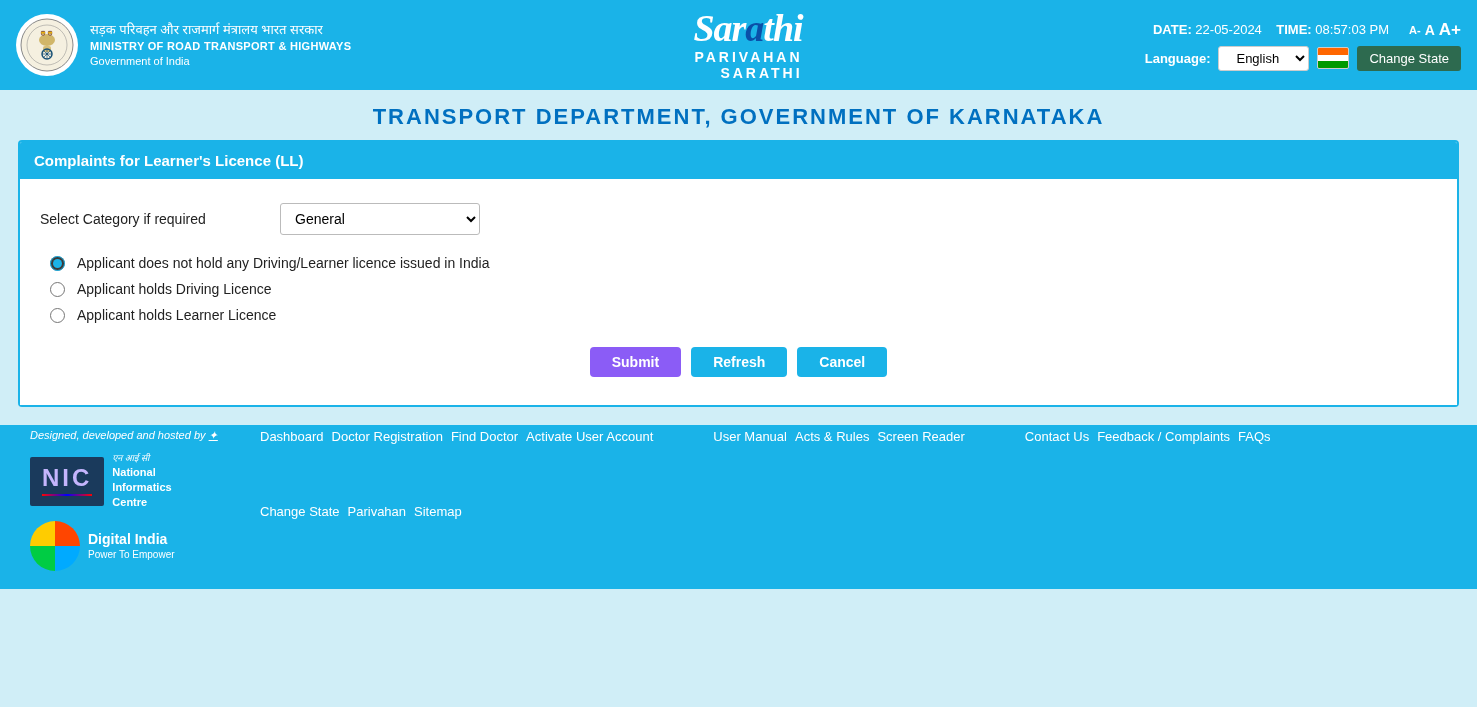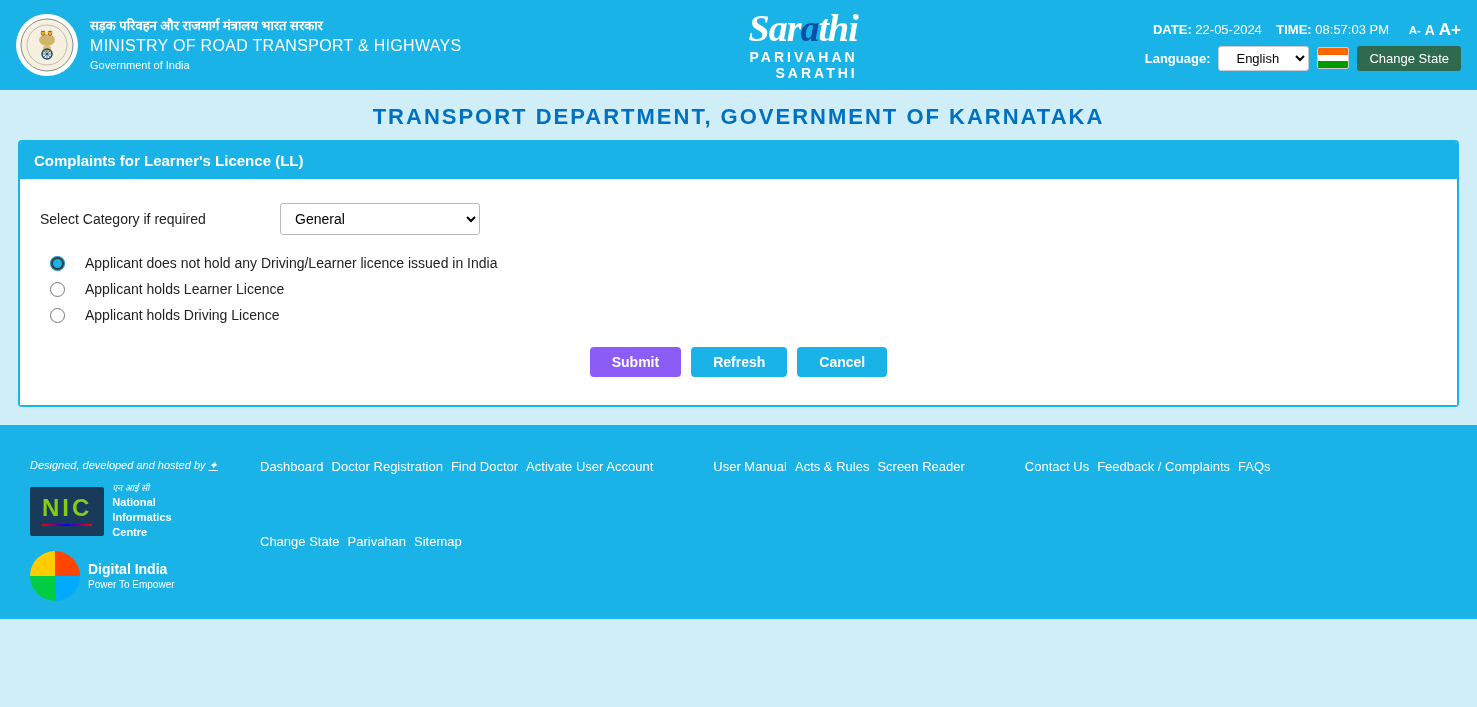--- a/index.html
+++ b/index.html
@@ -37,25 +37,25 @@
     .emblem svg {
       width: 54px;
       height: 54px;
     }
     .ministry-text {
       color: #fff;
       line-height: 1.4;
     }
     .ministry-text .hindi {
       font-size: 13px;
-      font-weight: bold;
+      font-weight: normal;
     }
     .ministry-text .english {
-      font-size: 16px;
-      font-weight: normal;
+      font-size: 11px;
+      font-weight: bold;
       text-transform: uppercase;
       letter-spacing: 0.3px;
     }
     .ministry-text .gov {
       font-size: 11px;
     }
     .header-center {
       display: flex;
       flex-direction: column;
       align-items: center;
@@ -177,21 +177,21 @@
     .radio-group {
       display: flex;
       flex-direction: column;
       gap: 10px;
       margin-bottom: 24px;
       padding-left: 10px;
     }
     .radio-row {
       display: flex;
       align-items: center;
-      gap: 20px;
+      gap: 12px;
     }
     .radio-row input[type="radio"] {
       accent-color: #1ab3e8;
       width: 15px;
       height: 15px;
       cursor: pointer;
     }
     .radio-row label {
       font-size: 14px;
       color: #222;
@@ -220,21 +220,21 @@
       color: #fff;
     }
     .btn-cancel {
       background-color: #1ab3e8;
       color: #fff;
     }
 
     
     .footer {
       background-color: #1ab3e8;
-      padding: 34px 30px 18px 30px;
+      padding: 4px 30px 18px 30px;
       display: flex;
       gap: 30px;
       align-items: flex-start;
       flex-wrap: wrap;
       margin-top: 8px;
     }
     .footer-logos {
       display: flex;
       flex-direction: column;
       gap: 10px;
@@ -392,46 +392,46 @@
         <option>OBC</option>
       </select>
     </div>
 
     <div class="radio-group">
       <div class="radio-row">
         <input type="radio" id="radio1" name="applicant_type" checked="" style="">
         <label for="radio1">Applicant does not hold any Driving/Learner licence issued in India</label>
       </div>
       <div class="radio-row">
+        <input type="radio" id="radio2" name="applicant_type" style="">
+        <label for="radio2">Applicant holds Driving Licence</label>
+      </div>
+      <div class="radio-row">
         <input type="radio" id="radio3" name="applicant_type" style="">
         <label for="radio3">Applicant holds Learner Licence</label>
-      </div>
-      <div class="radio-row">
-        <input type="radio" id="radio2" name="applicant_type" style="">
-        <label for="radio2">Applicant holds Driving Licence</label>
       </div>
     </div>
 
     <div class="btn-row">
       <button class="btn btn-submit">Submit</button>
       <button class="btn btn-refresh">Refresh</button>
       <button class="btn btn-cancel">Cancel</button>
     </div>
 
   </div>
 </div>
 
 <div class="footer">
   <div class="footer-logos">
     <div class="designed-by">
       <span>Designed, developed and hosted by</span>
       <a href="#" style="color:#fff; font-size:11px;"> ✦</a>
     </div>
     <div class="nic-logo">
-      <div style="background:#1a3a5c; color:#84cc16; font-weight:bold; font-size:22px; padding:8px 12px; border-radius:2px; letter-spacing:1px; display:flex; flex-direction:column; align-items:center; line-height:1.1;">
+      <div style="background:#1a3a5c; color:#c4b5fd; font-weight:bold; font-size:22px; padding:8px 12px; border-radius:2px; letter-spacing:1px; display:flex; flex-direction:column; align-items:center; line-height:1.1;">
         <span style="font-size:24px; font-weight:900; letter-spacing:3px;">NIC</span>
         <div style="width:100%; height:2px; background:linear-gradient(to right,#ff0000,#0000ff,#ff0000); margin:2px 0;"></div>
       </div>
       <div class="nic-text">
         <div style="font-size:9px; font-style:italic;">एन आई सी</div>
         <div style="font-weight:bold; font-size:11px;">National</div>
         <div style="font-weight:bold; font-size:11px;">Informatics</div>
         <div style="font-weight:bold; font-size:11px;">Centre</div>
       </div>
     </div>

